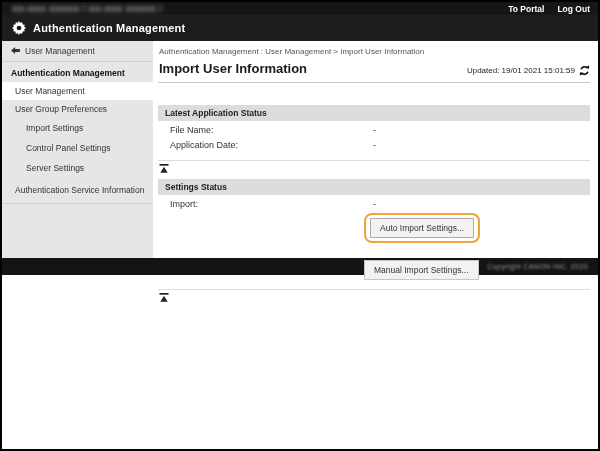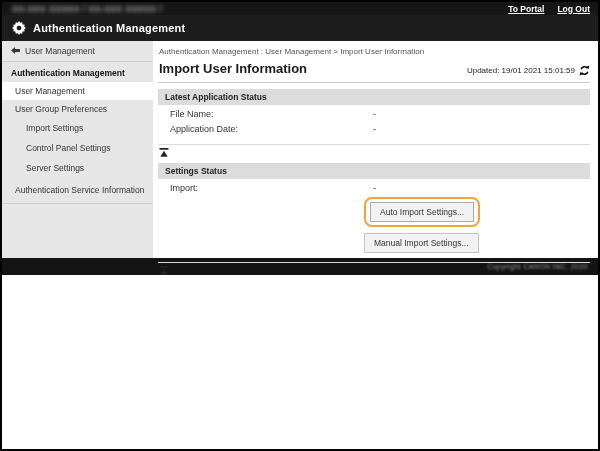--- a/index.html
+++ b/index.html
@@ -18,21 +18,21 @@
     height:13px; background:#161616; color:#fff;
     display:flex; align-items:center; justify-content:space-between;
     padding:0 8px 0 10px;
     font-size:8.5px; font-weight:bold;
   }
   .topbar .redacted{
     color:#b9b9b9; filter:blur(2px); letter-spacing:.5px;
     white-space:nowrap; max-width:250px; overflow:hidden;
   }
   .topbar-right{ display:flex; align-items:center; gap:13px; white-space:nowrap; }
-  .toplink{ color:#fff; text-decoration:underline; cursor:pointer; }
+  .toplink{ color:#fff; cursor:pointer; }
   .loginuser{ display:flex; gap:7px; }
 
   
   .appbar{
     height:26px; background:#1d1d1d; color:#fff;
     display:flex; align-items:center; gap:7px; padding:0 10px;
   }
   .appbar .title{ font-size:11px; font-weight:bold; letter-spacing:.2px; }
   .gear{ display:flex; align-items:center; }
 
@@ -61,36 +61,36 @@
   .titlerow{
     display:flex; justify-content:space-between; align-items:flex-end;
     border-bottom:1px solid #c9c9c9; padding:0 0 6px 1px;gap:29px;
   }
   .pagetitle{ font-size:13px; font-weight:bold; color:#1a1a1a; }
   .updated{ display:flex; align-items:center; gap:4px; font-size:8px; color:#222; }
   .refresh{ cursor:pointer; display:flex; }
 
   .secbar{
     background:#dcdcdc; font-size:8.5px; font-weight:bold; color:#222;
-    padding:3px 0 3px 7px; margin-top:6px;
+    padding:3px 0 3px 7px; margin-top:22px;
   }
   .fieldrow{ position:relative; padding:4px 0 2px 12px; height:15px; }
   .fieldrow .val{ position:absolute; left:215px; top:4px; }
 
   .btncol{ margin-left:206px; margin-top:3px; display:flex; flex-direction:column; align-items:flex-start; }
   .ring{
     border:2px solid #f1a23b; border-radius:8px; padding:3px 4px;
     display:inline-block;
   }
   .btn{
     font-family:"Liberation Sans","DejaVu Sans",sans-serif;
     font-size:8.5px; color:#333; background:#f2f2f2;
     border:1px solid #ababab; padding:4px 9px; cursor:pointer; white-space:nowrap;
   }
-  .btn.light{ border-color:#c6c6c6; margin-top:6px; }
+  .btn.light{ border-color:#c6c6c6; margin-top:17px; }
 
   .hr{ border-top:1px solid #ddd; margin:9px 0 3px 0; }
   .scrolltop{ cursor:pointer; display:inline-flex; margin-left:1px; }
 
   
   .footer{
     height:17px; background:#141414; color:#9a9a9a;
     display:flex; align-items:center; justify-content:flex-end;
     padding-right:10px; font-size:7px;
   }

